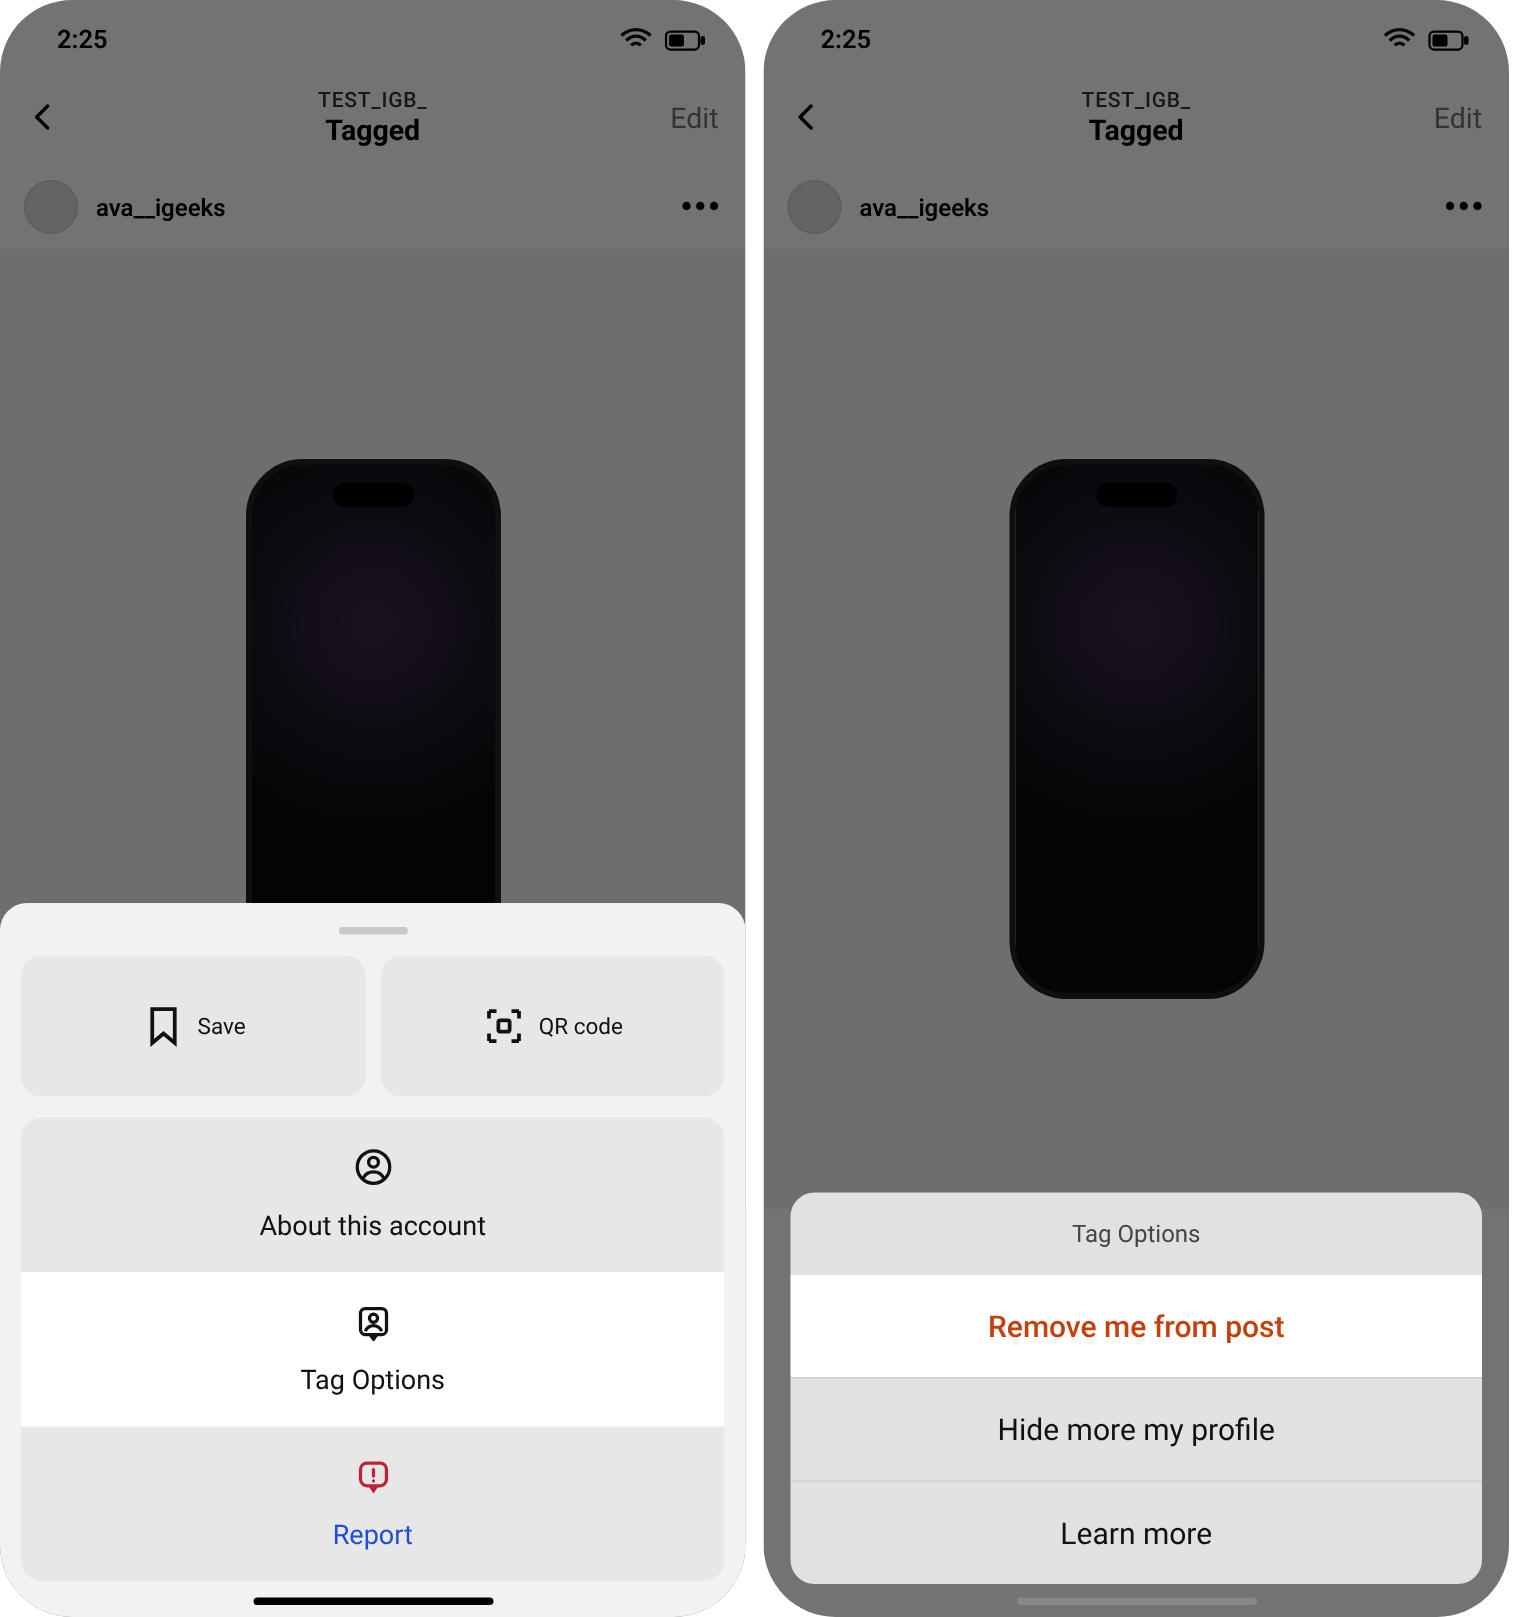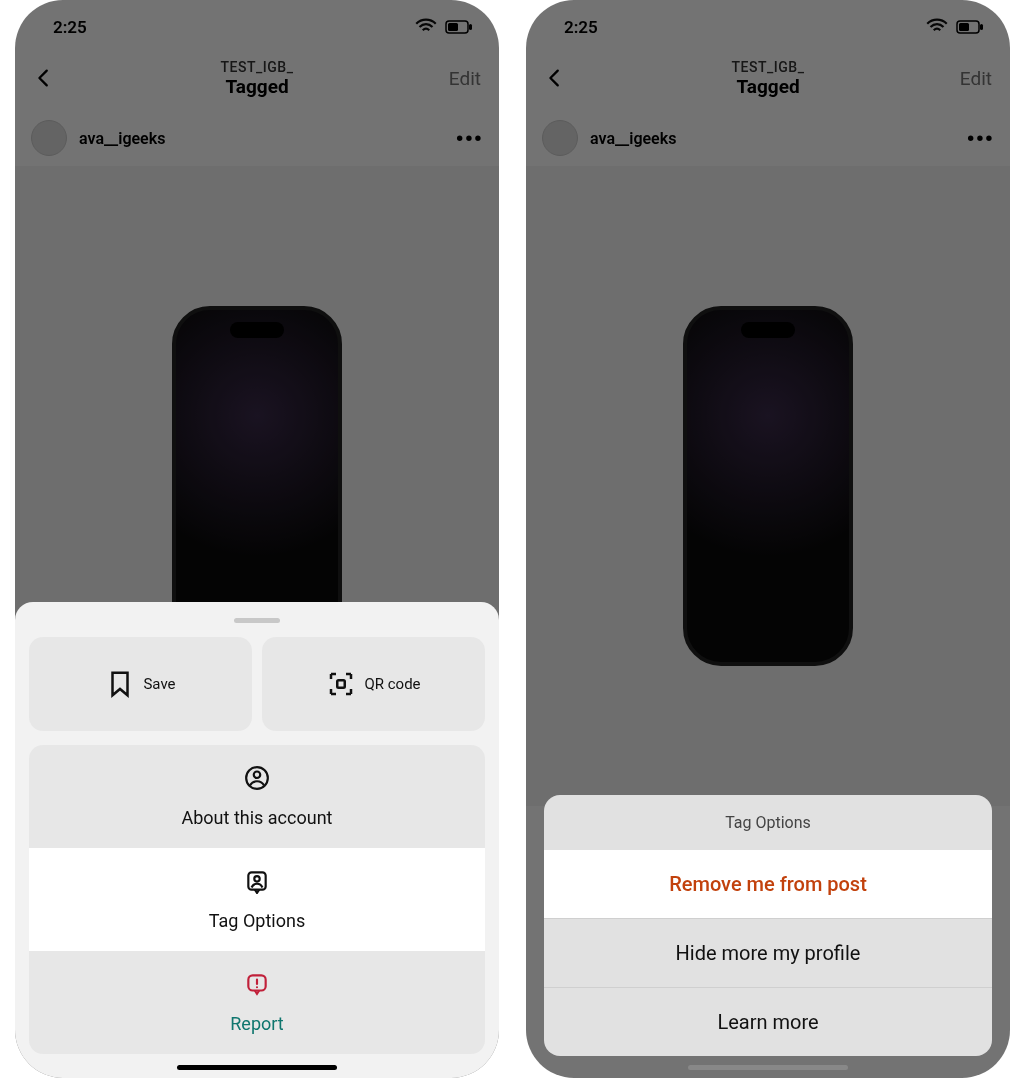--- a/index.html
+++ b/index.html
@@ -4,21 +4,20 @@
 <style>
   * { box-sizing: border-box; margin: 0; padding: 0; font-family: -apple-system, BlinkMacSystemFont, "Segoe UI", Roboto, Helvetica, Arial, sans-serif; }
   body { background: #fff; display: flex; gap: 12px; padding: 0; width: 1010px; height: 1078px; overflow: hidden; }
   .phone {
     position: relative;
     width: 497px;
     height: 1078px;
     border-radius: 48px;
     background: #fff;
     overflow: hidden;
-    margin-left: 15px;
   }
   .dim-overlay {
     position: absolute; inset: 0; background: rgba(0,0,0,0.55); z-index: 5;
   }
   .status-bar {
     display: flex; justify-content: space-between; align-items: center;
     padding: 14px 26px 6px 38px; font-size: 17px; font-weight: 600; color: #000;
   }
   .status-right { display: flex; align-items: center; gap: 6px; }
   .nav-header {
@@ -62,21 +61,21 @@
     flex:1; background:#e7e7e7; border-radius:14px; height:94px;
     display:flex; align-items:center; justify-content:center; gap:8px;
     font-size:15px; color:#111;
   }
   .action-list { background:#e7e7e7; border-radius:14px; overflow:hidden; }
   .action-row {
     display:flex; align-items:center; gap:16px; padding:20px 22px; font-size:18px; color:#111;flex-direction:column;
   }
   .action-row + .action-row { }
   .action-row.highlight { background:#fff; }
-  .action-row.danger { color:#0f766e; }
+  .action-row.danger { color:#1d4ed8; }
   .action-row.danger svg { stroke:#c1203a; }
   .home-indicator {
     position:absolute; bottom:8px; left:50%; transform:translateX(-50%);
     width:160px; height:5px; background:#000; border-radius:3px; z-index:20;
   }
   .phone.p2 .home-indicator { background:#888; }
 
   
   .alert-wrap {
     position:absolute; left:18px; right:18px; bottom:22px; z-index:10;

